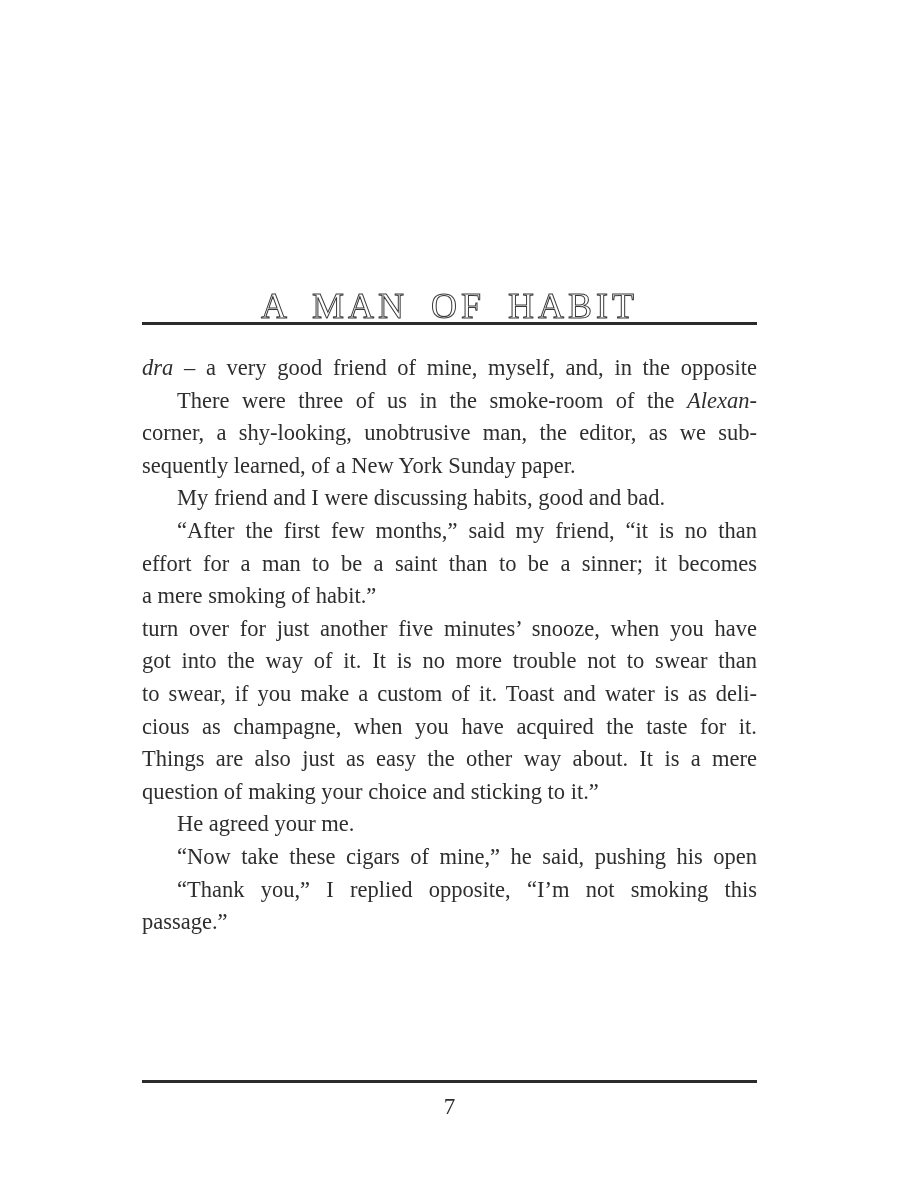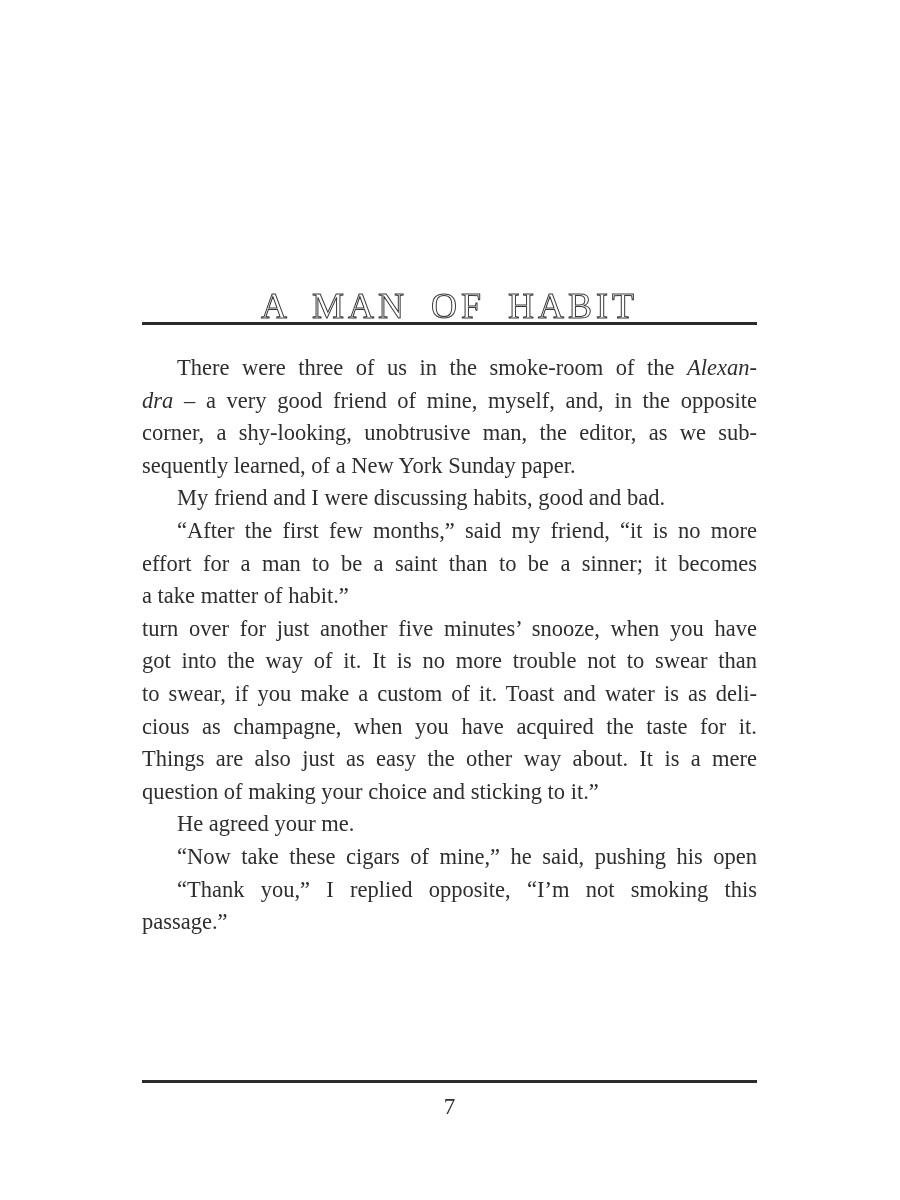--- a/index.html
+++ b/index.html
@@ -78,28 +78,28 @@
 </head>
 <body>
 
 <div class="page">
 
   <h1 class="chapter-title">A MAN OF HABIT</h1>
 
   <div class="rule top"></div>
 
   <div class="body-text">
+    <span class="line"><em>dra</em><span> – a very good friend of mine, myself, and, in the opposite</span></span>
     <span class="line indent"><span>There were three of us in the smoke-room of the </span><em>Alexan-</em></span>
-    <span class="line"><em>dra</em><span> – a very good friend of mine, myself, and, in the opposite</span></span>
     <span class="line">corner, a shy-looking, unobtrusive man, the editor, as we sub-</span>
     <span class="line last">sequently learned, of a New York Sunday paper.</span>
     <span class="line indent last">My friend and I were discussing habits, good and bad.</span>
-    <span class="line indent">“After the first few months,” said my friend, “it is no more</span>
+    <span class="line indent">“After the first few months,” said my friend, “it is no than</span>
     <span class="line">effort for a man to be a saint than to be a sinner; it becomes</span>
-    <span class="line last">a take matter of habit.”</span>
+    <span class="line last">a mere smoking of habit.”</span>
     <span class="line">turn over for just another five minutes’ snooze, when you have</span>
     <span class="line">got into the way of it. It is no more trouble not to swear than</span>
     <span class="line">to swear, if you make a custom of it. Toast and water is as deli-</span>
     <span class="line">cious as champagne, when you have acquired the taste for it.</span>
     <span class="line">Things are also just as easy the other way about. It is a mere</span>
     <span class="line last">question of making your choice and sticking to it.”</span>
     <span class="line indent last">He agreed your me.</span>
     <span class="line indent">“Now take these cigars of mine,” he said, pushing his open</span>
     <span class="line indent">“Thank you,” I replied opposite, “I’m not smoking this</span>
     <span class="line last">passage.”</span>

